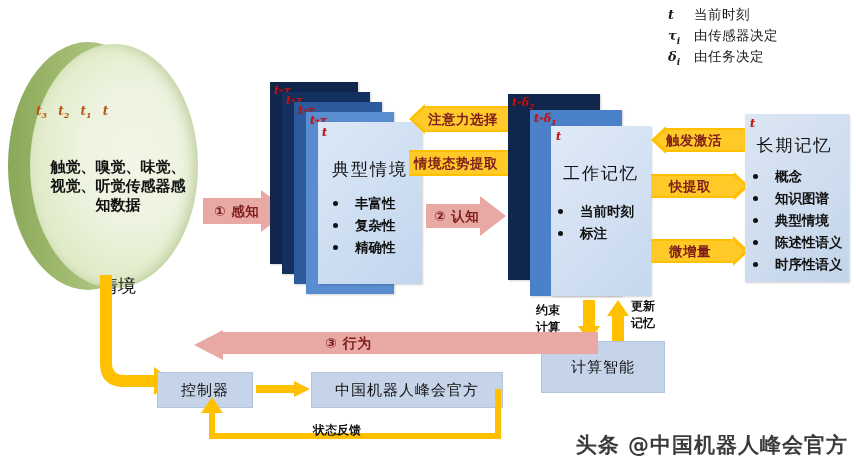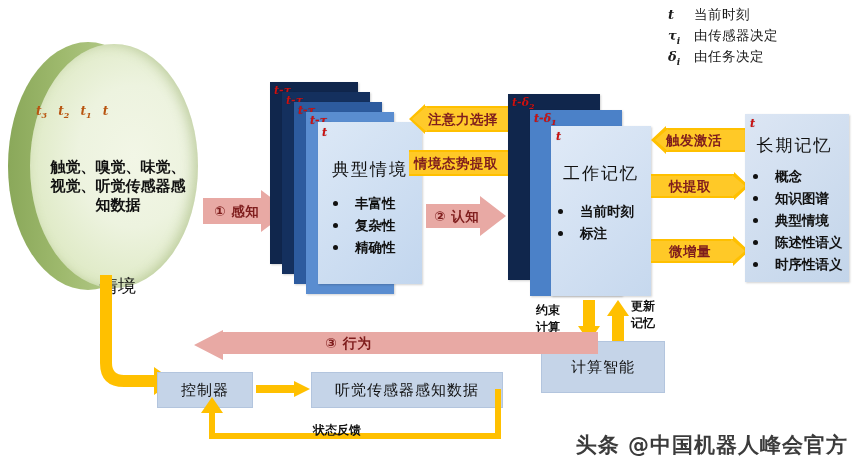--- a/index.html
+++ b/index.html
@@ -282,21 +282,21 @@
 
   <div class="box" style="left:157px;top:372px;width:94px;height:34;height:34px;">
     <span>控制器</span>
   </div>
 
   <svg class="abs" style="left:256px;top:381px;" width="54" height="16">
     <path d="M0,4 L38,4 L38,0 L54,8 L38,16 L38,12 L0,12 Z" fill="#FFC000"></path>
   </svg>
 
   <div class="box" style="left:311px;top:372px;width:190px;height:34px;">
-    <span>听觉传感器感知数据</span>
+    <span>中国机器人峰会官方</span>
   </div>
 
   <svg class="abs" style="left:195px;top:389px;" width="318" height="62">
     <path d="M306,0 L306,50 L14,50 L14,24 L6,24 L17,8 L28,24 L20,24 L20,44 L300,44 L300,0 Z" fill="#FFC000"></path>
   </svg>
   <div class="plain-label" style="left:313px;top:422px;font-weight:700;">状态反馈</div>
 
   <div class="watermark">头条 @中国机器人峰会官方</div>
 
 </div>

